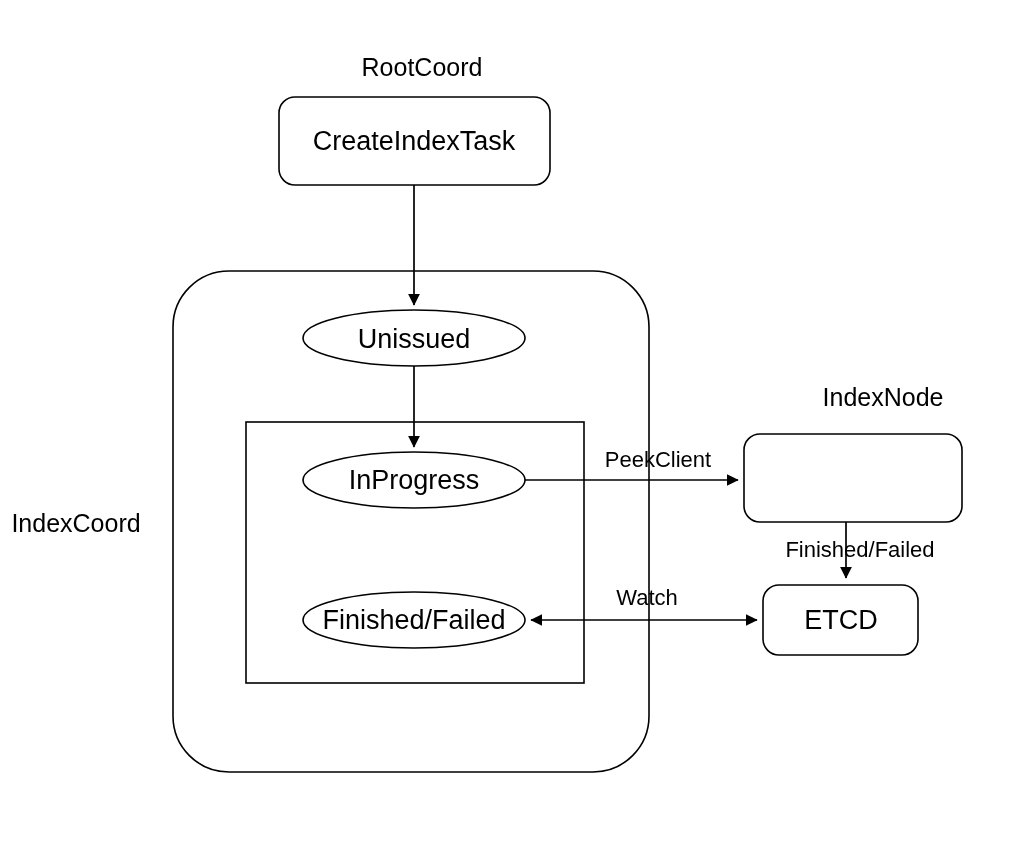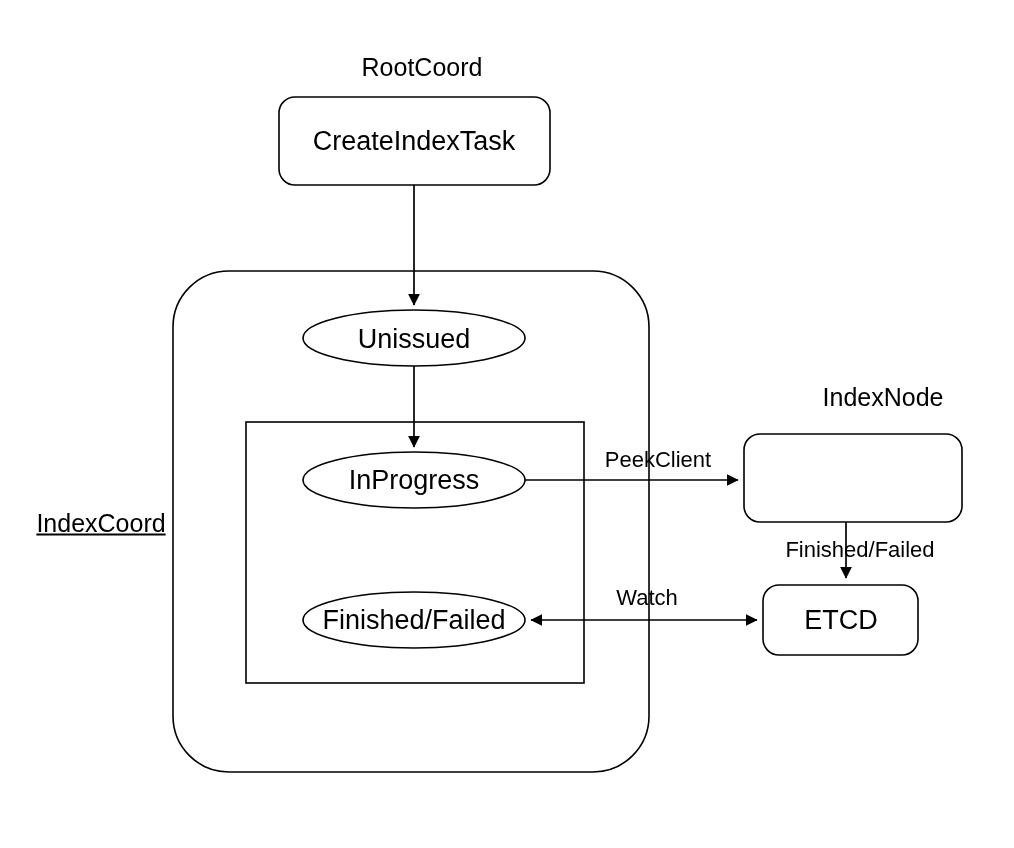--- a/index.html
+++ b/index.html
@@ -100,21 +100,21 @@
 
     <line x1="525" y1="480" x2="738" y2="480" class="edge-line" marker-end="url(#arrow-end)"></line>
 
     <line x1="846" y1="522" x2="846" y2="578" class="edge-line" marker-end="url(#arrow-end)"></line>
 
     <line x1="757" y1="620" x2="531" y2="620" class="edge-line" marker-start="url(#arrow-start)" marker-end="url(#arrow-end)"></line>
   </svg>
 
   <div class="label-text centered" style="left:414px; top:67px;margin-left:8px;">RootCoord</div>
 
-  <div class="label-text centered" style="left:101px; top:523px;text-decoration:underline;">IndexCoord</div>
+  <div class="label-text centered" style="left:76px; top:523px;">IndexCoord</div>
 
   <div class="label-text centered" style="left:847px; top:397px;margin-left:36px;">IndexNode</div>
 
 
   <div class="node-text centered" style="left:414px; top:141px;">CreateIndexTask</div>
 
   <div class="node-text centered" style="left:414px; top:339px;">Unissued</div>
 
   <div class="node-text centered" style="left:414px; top:480px;">InProgress</div>
 

